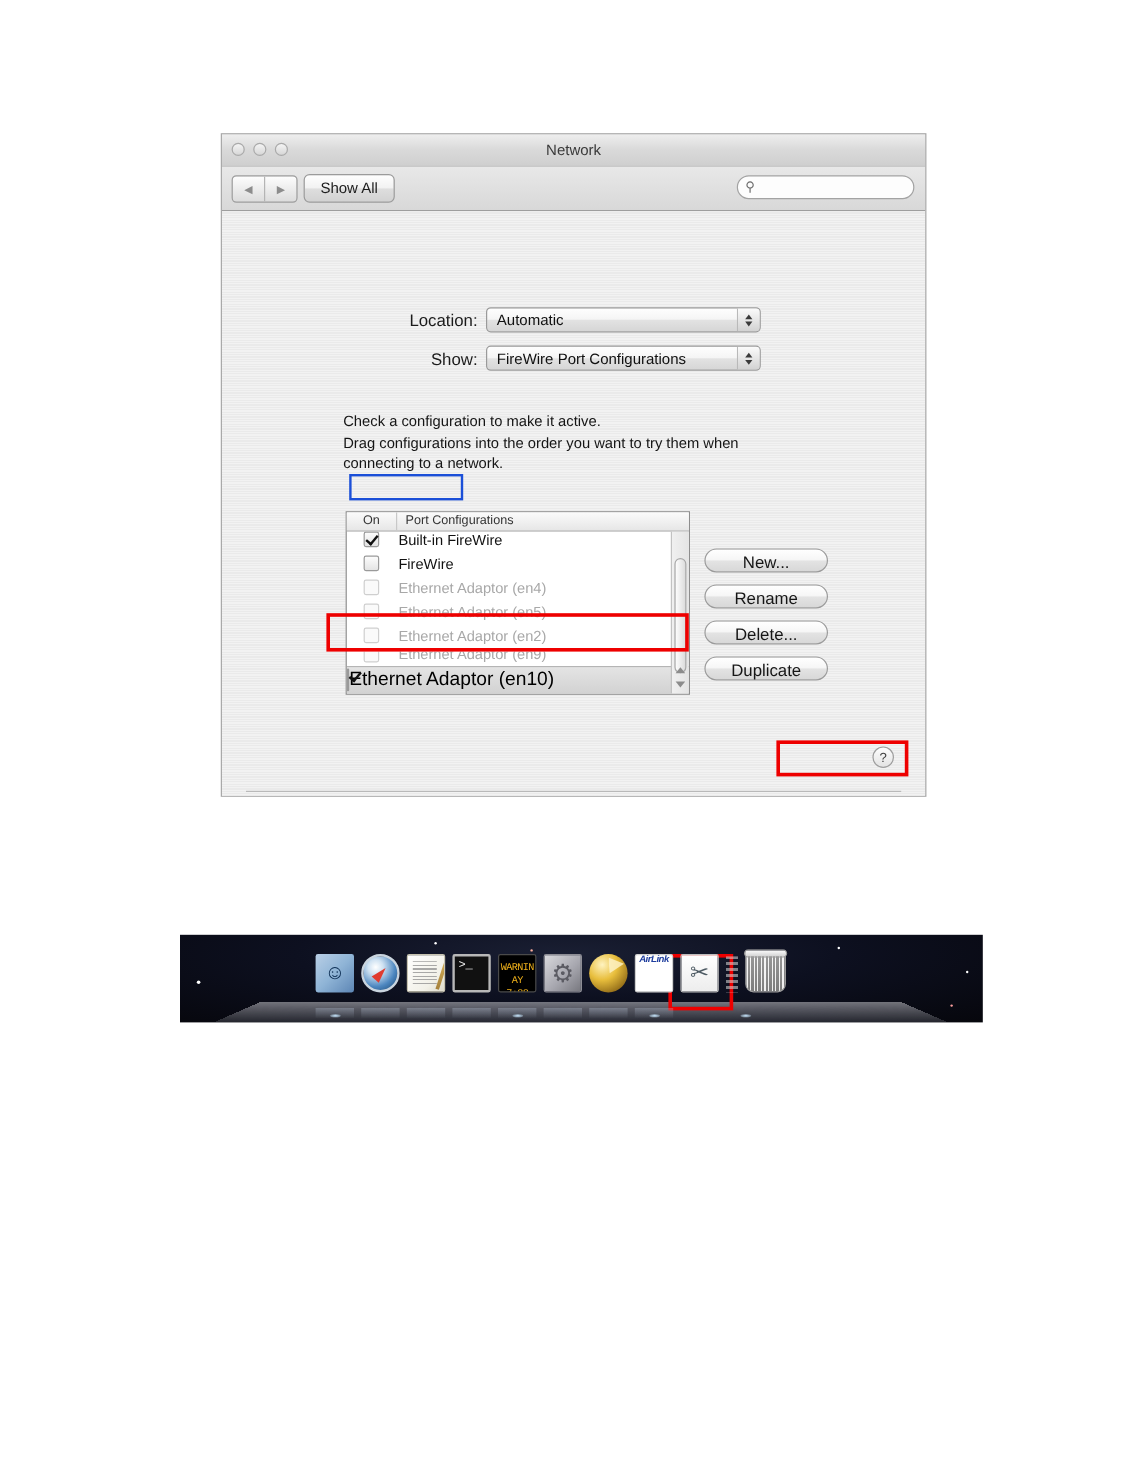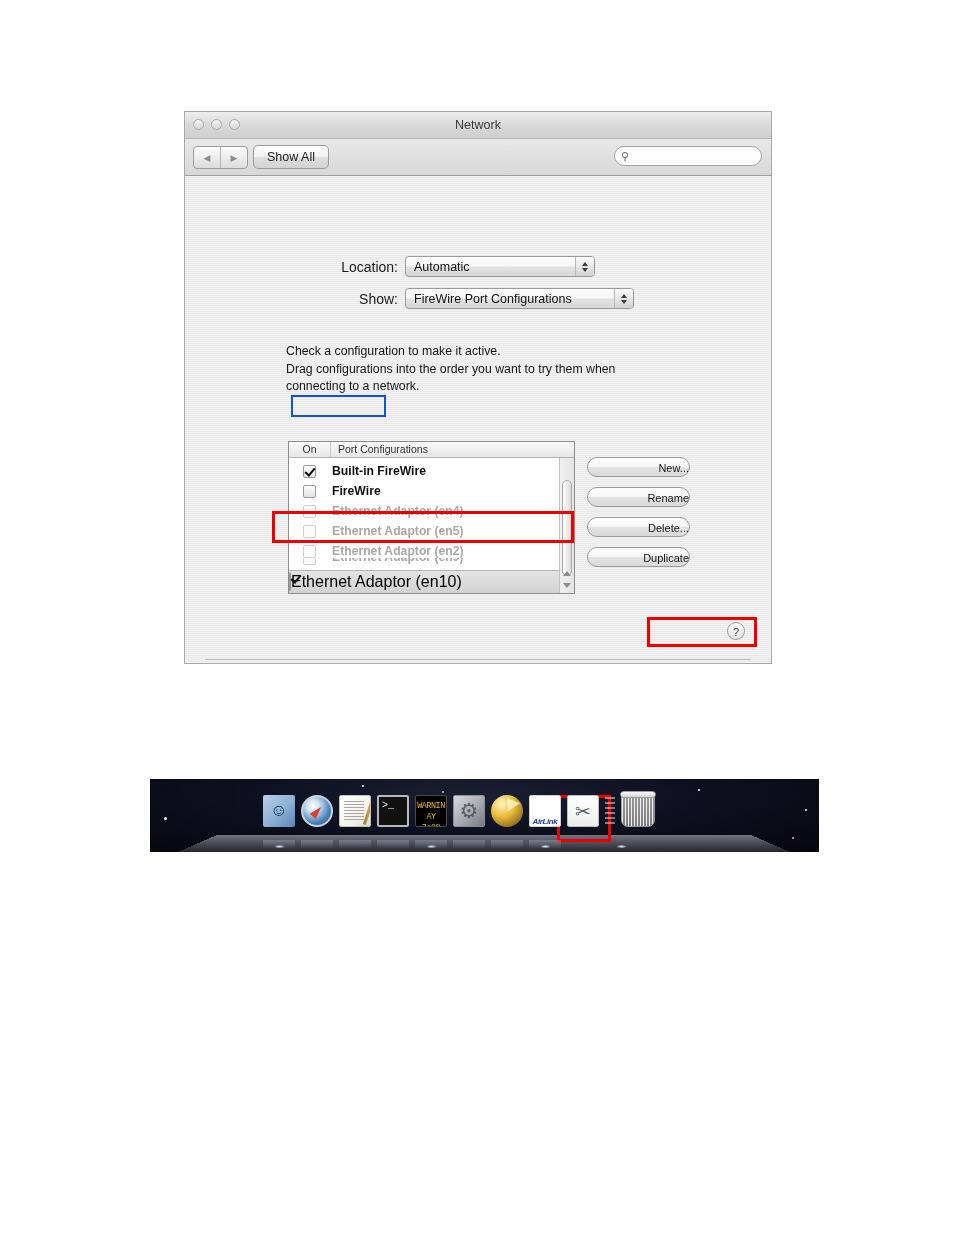--- a/index.html
+++ b/index.html
@@ -192,21 +192,20 @@
 
   
   #port-list {
     position: absolute;
     left: 103px;
     top: 250px;
     width: 287px;
     background: #ffffff;
     border: 1px solid #8d8d8d;
     box-sizing: border-box;
-    margin-top: 15px;
   }
   .list-header {
     display: flex;
     height: 15px;
     background: linear-gradient(to bottom, #fbfbfb, #e6e6e6);
     border-bottom: 1px solid #b0b0b0;
     font-size: 10.5px;
     color: #333;
     align-items: center;
   }
@@ -221,24 +220,23 @@
     flex: 1;
     line-height: 15px;
   }
   .list-body {
     position: relative;
     height: 135px;
     overflow: hidden;
   }
   .row {
     display: flex;
-    align-items: flex-end;
+    align-items: flex-start;
     height: 20px;
     position: relative;
-    font-weight: bold;
   }
   .row .cbcell {
     width: 41px;
     display: flex;
     align-items: center;
     justify-content: center;
   }
   .cb {
     width: 13px;
     height: 13px;
@@ -318,22 +316,22 @@
     left: 402px;
     top: 281px;
     display: flex;
     flex-direction: column;
     gap: 10px;
   }
   .pillbtn {
     width: 103px;
     height: 20px;
     line-height: 20px;
-    text-align: right;
-    font-size: 11px;
+    text-align: center;
+    font-size: 14px;
     color: #161616;
     border: 1px solid #9b9b9b;
     border-radius: 10px;
     background: linear-gradient(to bottom, #ffffff 0%, #f6f6f6 47%, #e3e3e3 53%, #d8d8d8 100%);
     box-sizing: border-box;
   }
 
   .help-btn {
     position: absolute;
     right: 26px;
@@ -501,21 +499,21 @@
     width: 13px; height: 13px;
     background: #fdf1c2;
     clip-path: polygon(0 0, 100% 40%, 8% 100%);
     opacity: .85;
   }
   .ic-airlink {
     background: #ffffff;
     border: 1px solid #d0d0d0;
     box-sizing: border-box;
     display: flex;
-    align-items: flex-end;
+    align-items: flex-start;
     justify-content: center;
     overflow: hidden;
   }
   .al-text {
     font-size: 8px;
     font-weight: bold;
     font-style: italic;
     color: #1f3e9e;
     letter-spacing: -0.4px;
     line-height: 8px;
@@ -597,21 +595,21 @@
     <div class="showall-btn">Show All</div>
     <div class="searchfield">
       <span class="search-icon">⚲</span>
     </div>
   </div>
 
   <div class="content">
 
     <div class="formrow" style="left:0; top:80px; width:500px; justify-content:flex-start;">
       <div class="formlabel" style="width:213px;">Location:</div>
-      <div class="popup" style="width:190px;">
+      <div class="popup" style="width:229px;">
         <span class="ptext">Automatic</span>
         <span class="parrows">
             <i class="up"></i>
             <i class="dn"></i>
           </span>
       </div>
     </div>
 
     <div class="formrow" style="left:0; top:112px; width:500px; justify-content:flex-start;">
       <div class="formlabel" style="width:213px;">Show:</div>

